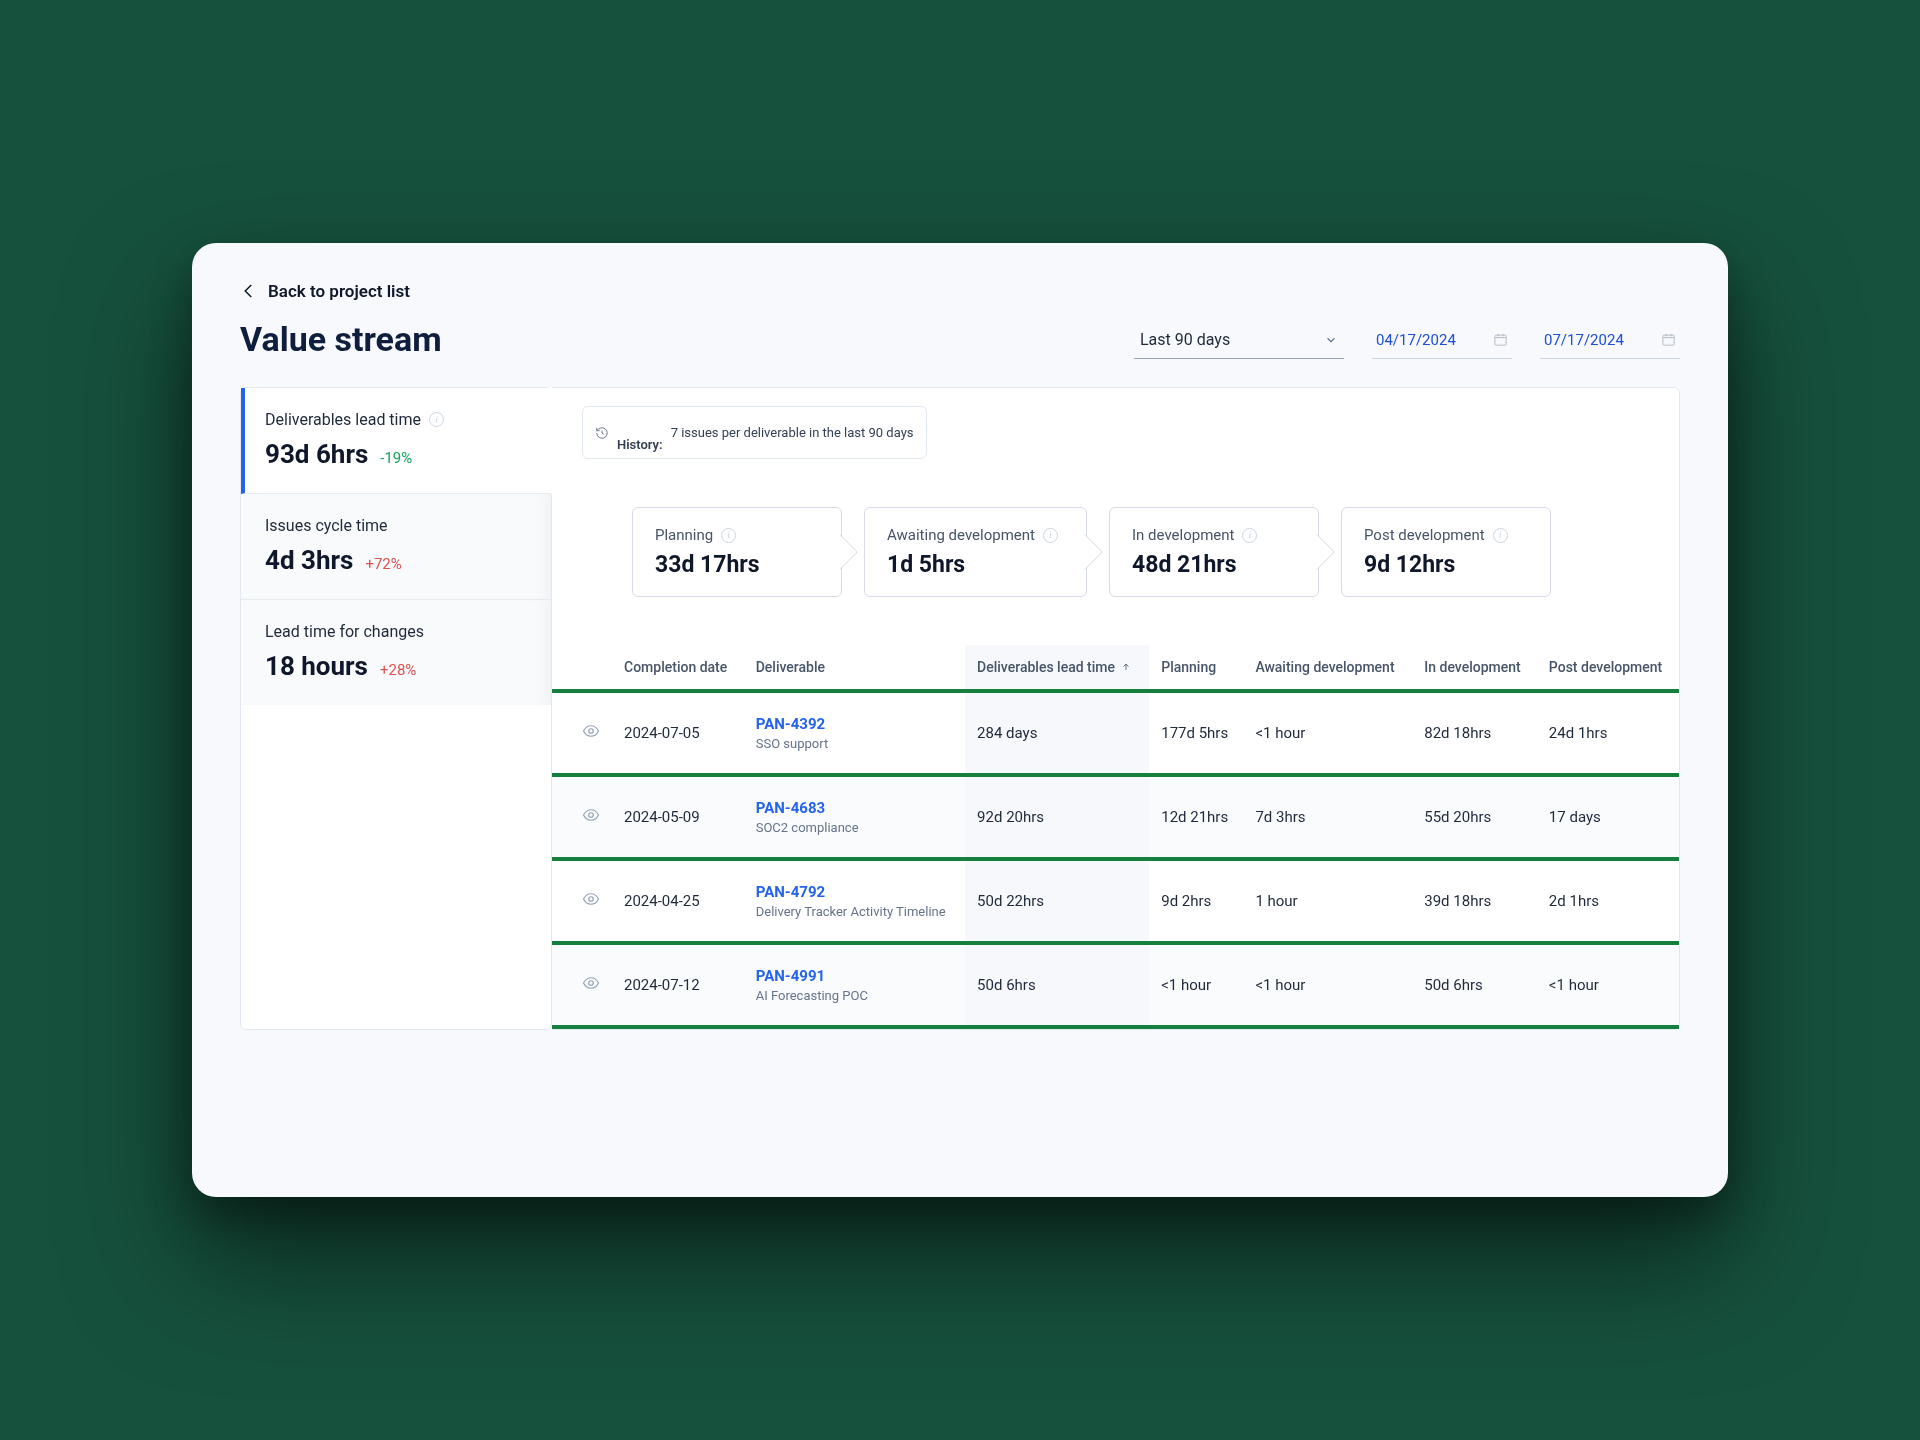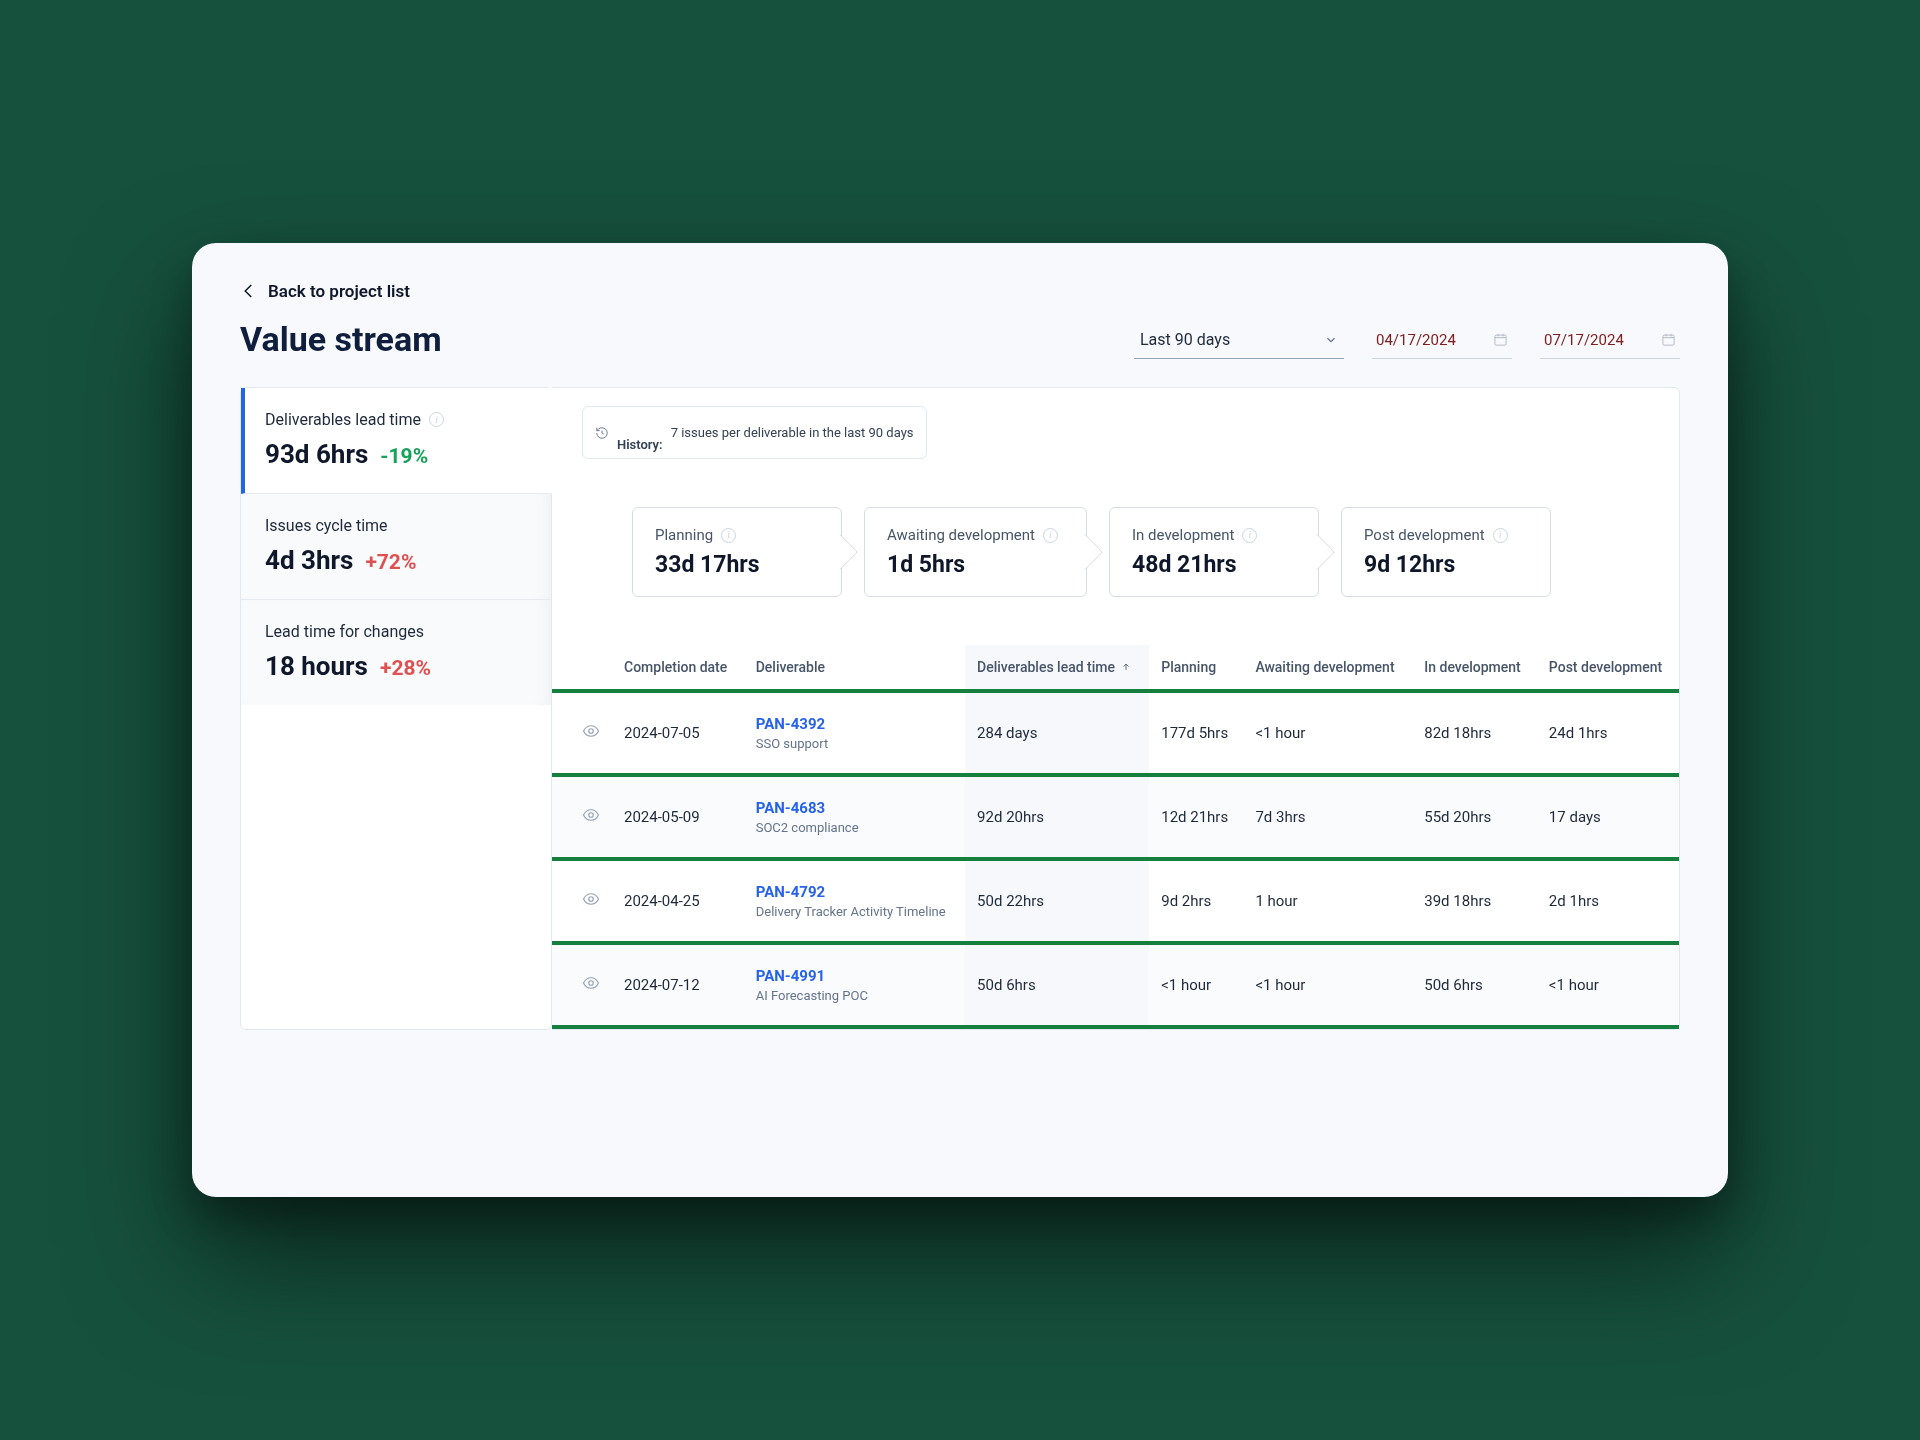--- a/index.html
+++ b/index.html
@@ -41,21 +41,21 @@
   .header-controls{display:flex;gap:28px;align-items:center;}
   .select-box{
     width:210px;height:38px;border:none;border-bottom:1px solid #94a3b8;
     background:transparent;display:flex;align-items:center;justify-content:space-between;
     padding:0 6px;font-size:16px;color:#1e293b;cursor:pointer;
   }
   .select-box svg{width:14px;height:14px;stroke:#64748b;stroke-width:2;fill:none;}
   .date-box{
     width:140px;height:38px;border:none;border-bottom:1px solid #cbd5e1;
     display:flex;align-items:center;justify-content:space-between;
-    padding:0 4px;font-size:15px;color:#7f1d1d;
+    padding:0 4px;font-size:15px;color:#1d4ed8;
   }
   .date-box svg{width:15px;height:15px;stroke:#b0b7c3;stroke-width:1.5;fill:none;}
 
   
   .content{display:flex;gap:0;}
 
   
   .metric-panel{
     width:312px;flex-shrink:0;
     background:#fff;
@@ -76,21 +76,21 @@
     position:relative;
     background:#fff;
     border-right:1px solid #fff;
     margin-right:-1px;
   }
   .metric-card.inactive{background:#f8fafc;box-shadow: -12px 0 20px -14px rgba(0,0,0,0.07) inset;}
   .metric-label{font-size:16px;color:#1e293b;display:flex;align-items:center;gap:8px;margin-bottom:10px;}
   .info-icon{width:15px;height:15px;border:1.2px solid #cbd5e1;border-radius:50%;display:inline-flex;align-items:center;justify-content:center;font-size:10px;color:#cbd5e1;font-style:italic;font-family:serif;}
   .metric-value-row{display:flex;align-items:baseline;gap:12px;}
   .metric-value{font-size:26px;font-weight:700;color:#0f172a;}
-  .metric-delta{font-size:21px;font-weight:700;}
+  .metric-delta{font-size:15px;font-weight:400;}
   .delta-neg{color:#15a35a;}
   .delta-pos{color:#e15050;}
 
   
   .right-pane{
     flex:1;
     background:#fff;
     border:1px solid #e2e8f0;
     border-left:none;
     border-radius:0 6px 6px 0;

